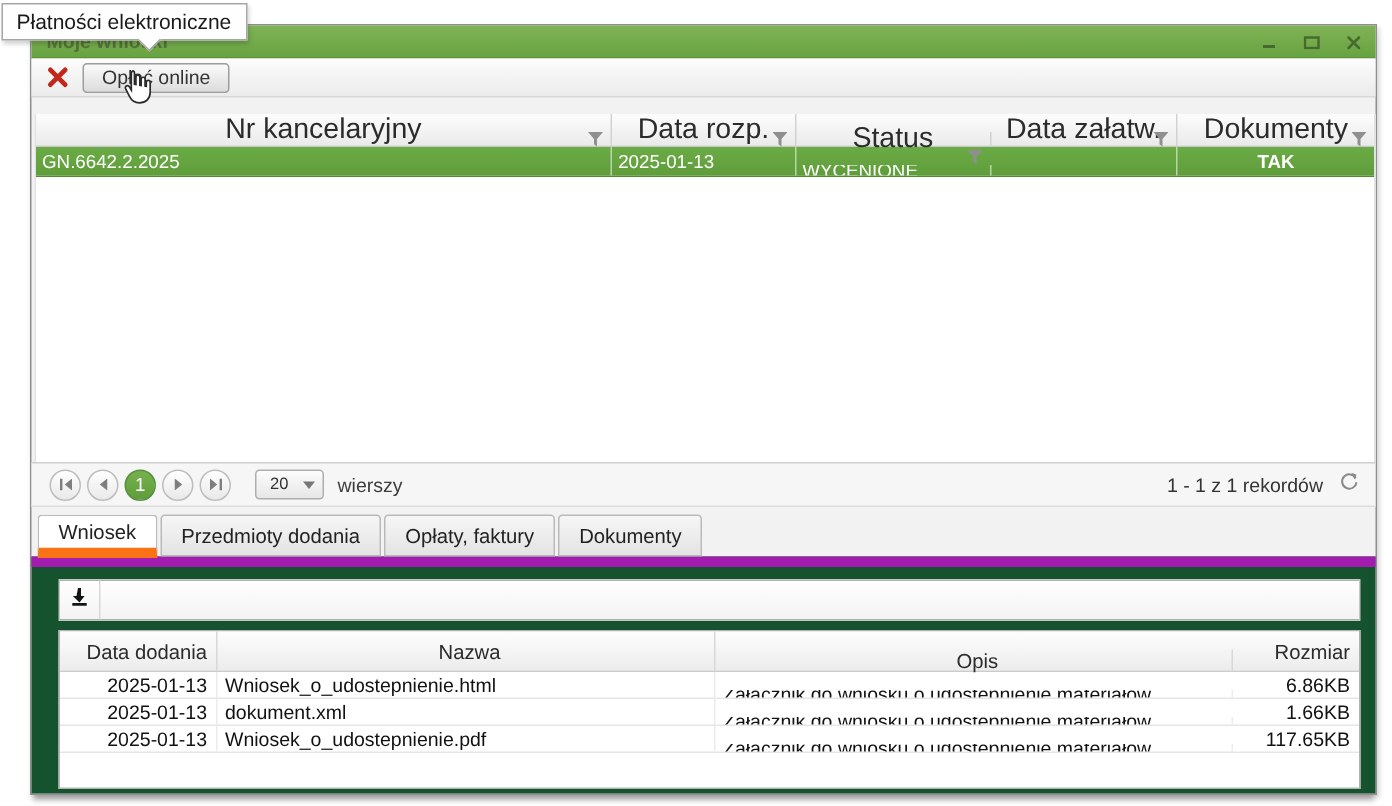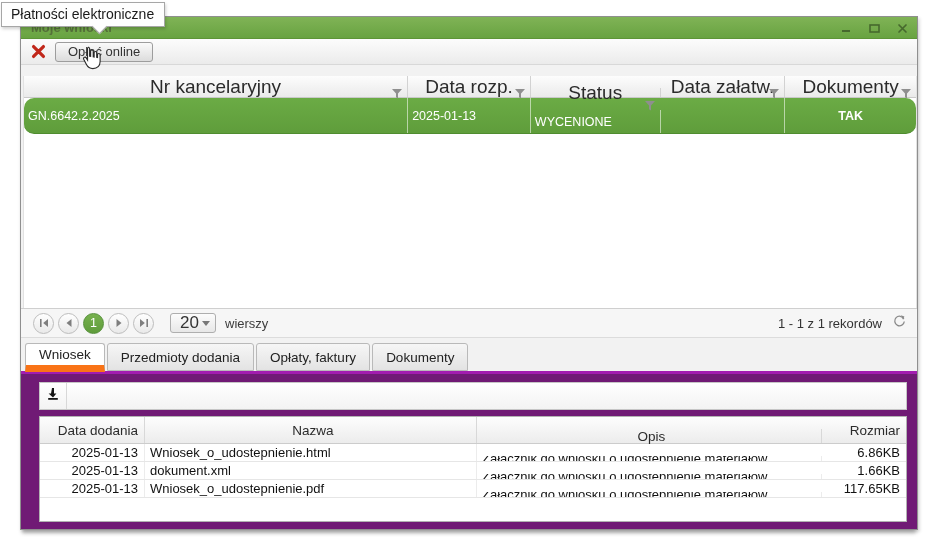--- a/index.html
+++ b/index.html
@@ -38,57 +38,57 @@
 
   
   .grid { position:absolute; left:2px; top:59px; width:894px; height:232px; background:#fff;
     border-left:1px solid #e2e2e2; border-right:1px solid #e2e2e2; }
   .grid-header { display:flex; height:22px;
     background:linear-gradient(#fdfdfd,#eaeaea); border-bottom:1px solid #c9c9c9; }
   .gh-cell { position:relative; display:flex; align-items:center; justify-content:center;
     font-size:19px; color:#2b2b2b; border-right:1px solid #d2d2d2; }
   .gh-cell:last-child { border-right:none; }
   .funnel { position:absolute; right:5px; top:6px; }
-  .grid-row { display:flex; height:36px;
-    background:linear-gradient(#6bab45,#5f9d3b); border-bottom:1px solid #4f8c2f;border-radius:10px; }
+  .grid-row { display:flex; height:20px;
+    background:linear-gradient(#6bab45,#5f9d3b); border-bottom:1px solid #4f8c2f; }
   .gr-cell { display:flex; align-items:center; font-size:12.5px; color:#fff;
     padding-left:4px; border-right:1px solid rgba(255,255,255,.55); overflow:hidden; white-space:nowrap; }
   .gr-cell:last-child { border-right:none; }
   .gr-center { justify-content:center; padding-left:0; font-weight:bold; }
   .c1{width:385px;} .c2{width:123px;} .c3{width:130px;margin-top:12px;} .c4{width:125px;} .c5{width:131px;}
 
   
   .pager { position:absolute; left:0; top:291px; right:0; height:30px;
     background:#f6f6f6; border-top:1px solid #cfcfcf; border-bottom:1px solid #dcdcdc;
     display:flex; align-items:center; font-size:13px; }
   .pg-btn { width:21px; height:21px; border-radius:50%; border:1px solid #bdbdbd;
     background:linear-gradient(#fff,#e9e9e9); display:flex; align-items:center; justify-content:center;
     margin-right:4px; }
   .pg-current { width:21px; height:21px; border-radius:50%; border:1px solid #55903a;
     background:linear-gradient(#77b14e,#5f9c3b); color:#fff; display:flex; align-items:center;
     justify-content:center; font-size:12.5px; margin-right:4px; }
   .pg-group { display:flex; align-items:center; margin-left:12px; }
   .size-select { width:46px; height:20px; margin-left:12px; border:1px solid #aeaeae; border-radius:3px;
     background:linear-gradient(#fcfcfc,#e7e7e7); display:flex; align-items:center; justify-content:space-between;
-    padding:0 5px 0 9px; font-size:17px; color:#333; }
+    padding:0 5px 0 9px; font-size:11px; color:#333; }
   .caret-down { width:0; height:0; border-left:4px solid transparent; border-right:4px solid transparent;
     border-top:5px solid #777; }
   .size-label { margin-left:9px; color:#3c3c3c; }
   .pg-right { margin-left:auto; margin-right:10px; display:flex; align-items:center; gap:10px; color:#333; }
 
   
   .tabs { position:absolute; left:4px; top:326px; display:flex; z-index:2; }
   .tab { height:28px; margin-right:2px; padding:0 13px; display:flex; align-items:center;
     font-size:13.5px; color:#222; border:1px solid #b9b9b9; border-radius:3px 3px 0 0;
     background:linear-gradient(#f6f6f6,#e3e3e3); }
   .tab.active { height:29px; background:#fff; border-bottom:7px solid #f97316; position:relative; top:0; z-index:3; }
 
   
-  .panel { position:absolute; left:0; top:354px; right:0; bottom:0; background:#701a75;
-    border-top:3px solid #a21caf; }
+  .panel { position:absolute; left:0; top:354px; right:0; bottom:0; background:#14532d;
+    border-top:7px solid #a21caf; }
   .doc-toolbar { position:absolute; left:18px; top:8px; width:868px; height:28px;
     border:1px solid #c6c6c6; background:linear-gradient(#ffffff,#f3f3f3); display:flex; }
   .dl-cell { width:27px; height:100%; border-right:1px solid #d8d8d8; display:flex;
     align-items:center; justify-content:center; }
 
   .doc-table { position:absolute; left:18px; top:42px; width:868px; height:106px;
     border:1px solid #b2b2b2; background:#fff; }
   .dt-header { display:flex; height:27px; background:linear-gradient(#fdfdfd,#ececec);
     border-bottom:1px solid #cccccc; }
   .dth-cell { display:flex; align-items:center; justify-content:center; font-size:13.5px;

